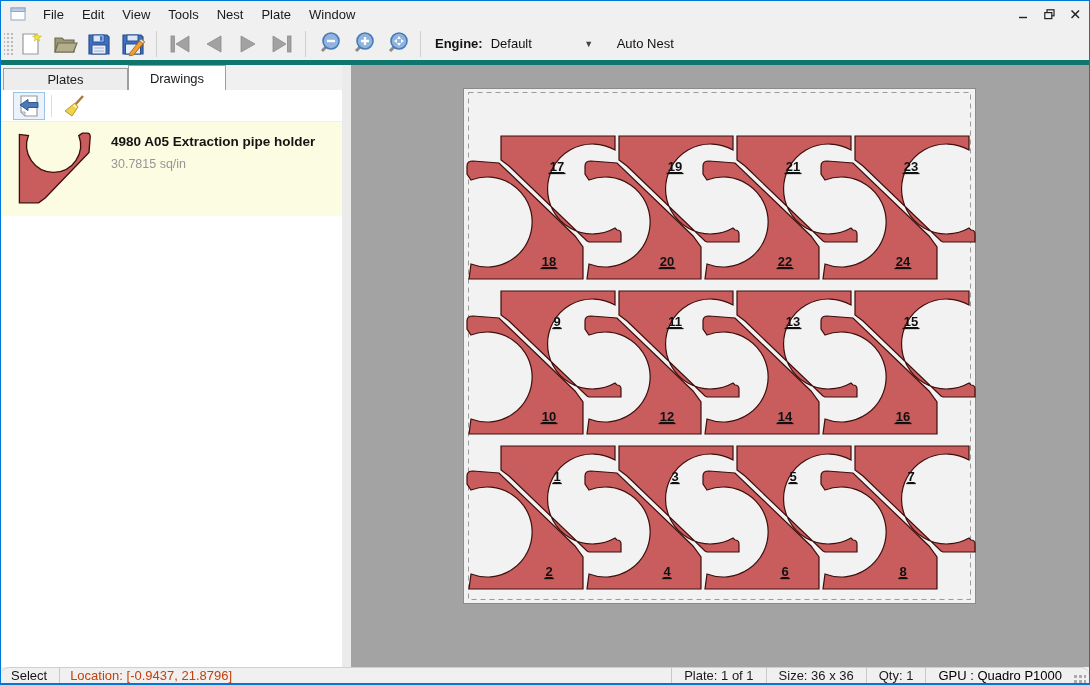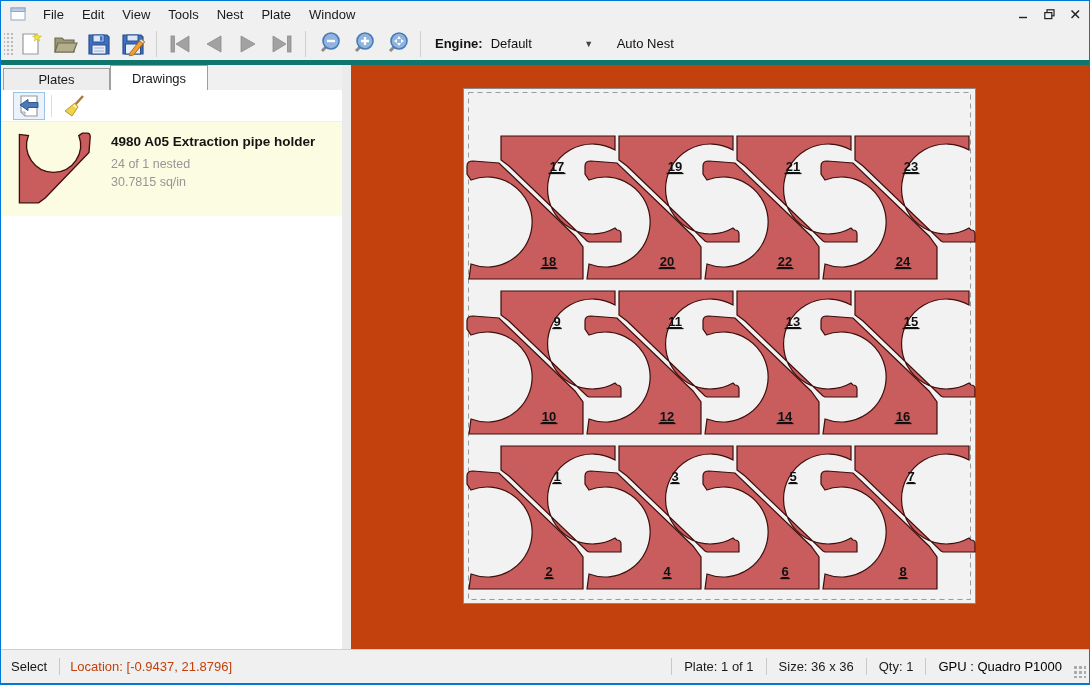--- a/index.html
+++ b/index.html
@@ -34,41 +34,41 @@
   .combo .val { flex:1; font-size:13px; color:#111; padding-left:2px; }
   .combo .drop { width:16px; height:22px; display:flex; align-items:center; justify-content:center; color:#444; font-size:9px; }
   .autonest { font-size:13px; color:#111; margin-left:14px; padding:4px 6px; }
 
   
   .content { flex:1; display:flex; min-height:0; background:#fff; }
   .sidebar { width:341px; flex:0 0 auto; display:flex; flex-direction:column; background:#fff; }
   .tabstrip { height:25px; background:#f0f0f0; display:flex; align-items:flex-end; padding-left:2px; flex:0 0 auto; }
   .tab { height:22px; display:flex; align-items:center; justify-content:center; font-size:13px; color:#1a1a1a;
          border:1px solid #9f9f9f; border-bottom:none; background:#ededed; }
-  .tab.plates { width:107px; }
+  .tab.plates { width:125px; }
   .tab.drawings { width:98px; height:25px; background:#fff; position:relative; z-index:2; }
   .minibar { height:32px; background:#fff; display:flex; align-items:center; padding-left:12px; flex:0 0 auto; border-bottom:1px solid #f0f0f0; }
   .mbtn { width:32px; height:28px; display:flex; align-items:center; justify-content:center; border:1px solid transparent; }
   .mbtn.selected { border-color:#9ec1e6; background:#eaf3fc; }
   .msep { width:1px; height:22px; background:#dcdcdc; margin:0 6px; }
   .drawlist { flex:1; background:#fff; overflow:hidden; }
   .drawitem { background:#fcfce3; display:flex; padding:8px 6px 10px 16px; }
   .thumb { width:78px; height:74px; flex:0 0 auto; margin-top:2px; }
   .drawinfo { margin-left:16px; padding-top:4px; }
   .drawtitle { font-size:13.5px; font-weight:bold; color:#141414; margin-bottom:6px; }
   .drawmeta { font-size:12.5px; color:#969696; line-height:18px; }
 
   .splitter { width:9px; flex:0 0 auto; background:#ebebeb; }
-  .canvas { flex:1; position:relative; background:#c2410c; overflow:hidden; }
+  .canvas { flex:1; position:relative; background:#a3a3a3; overflow:hidden; }
   .canvas svg { position:absolute; left:0; top:0; }
 
   .partnum { font:bold 13px "Liberation Sans", sans-serif; fill:#111; text-decoration:underline; }
 
   
-  .statusbar { height:34px; background:#f0f0f0; border-top:1px solid #cfcfcf; display:flex; align-items:center; flex:0 0 auto; font-size:13px; }
+  .statusbar { height:16px; background:#f0f0f0; border-top:1px solid #cfcfcf; display:flex; align-items:center; flex:0 0 auto; font-size:13px;border-radius:13px; }
   .st-mode { color:#141414; margin:0 12px 0 10px; }
   .st-sep { width:1px; height:17px; background:#c9c9c9; }
   .st-loc { color:#c2410c; margin-left:10px; }
   .st-spacer { flex:1; }
   .st-field { color:#1a1a1a; margin:0 12px; white-space:nowrap; }
   .st-gpu { margin:0 10px 0 12px; white-space:nowrap; }
   .st-grip { width:14px; height:14px; margin:8px 3px 0 0;
              background-image:radial-gradient(circle, #a9a9a9 1.4px, transparent 1.6px);
              background-size:5px 5px; background-position:1px 1px; }
 </style>
@@ -229,21 +229,20 @@
       </div>
       <div class="drawlist">
         <div class="drawitem">
           <svg class="thumb" viewBox="0 0 78 74">
             <g id="thumb-part">
                 <path d="M 6 149 L 120 149 L 120 117 L 112 106 L 36 33 L 10 31 Q 4 31 4 36 L 4 44 L 8 50 A 45 45 0 1 1 8 134 Z" fill="#c95c5c" stroke="#3c0e0c" stroke-width="2.2" transform="scale(0.6) translate(153,-2) rotate(90)"></path>
               </g>
           </svg>
           <div class="drawinfo">
             <div class="drawtitle">4980 A05 Extraction pipe holder</div>
-            <div class="drawmeta">24 of 1 nested</div>
             <div class="drawmeta">30.7815 sq/in</div>
           </div>
         </div>
       </div>
     </div>
 
     <div class="splitter"></div>
 
     <div class="canvas">
       <svg id="nest-svg" width="740" height="562" viewBox="0 0 740 562">

